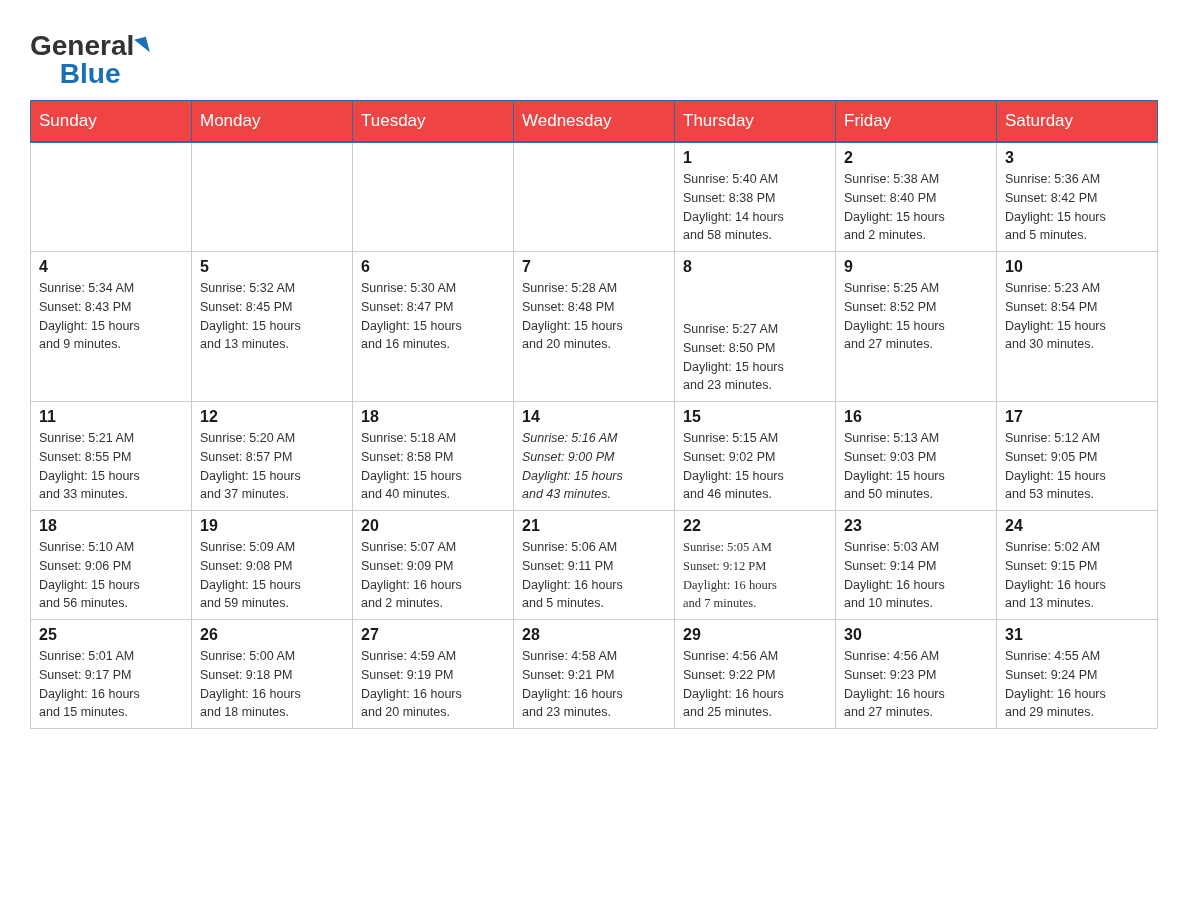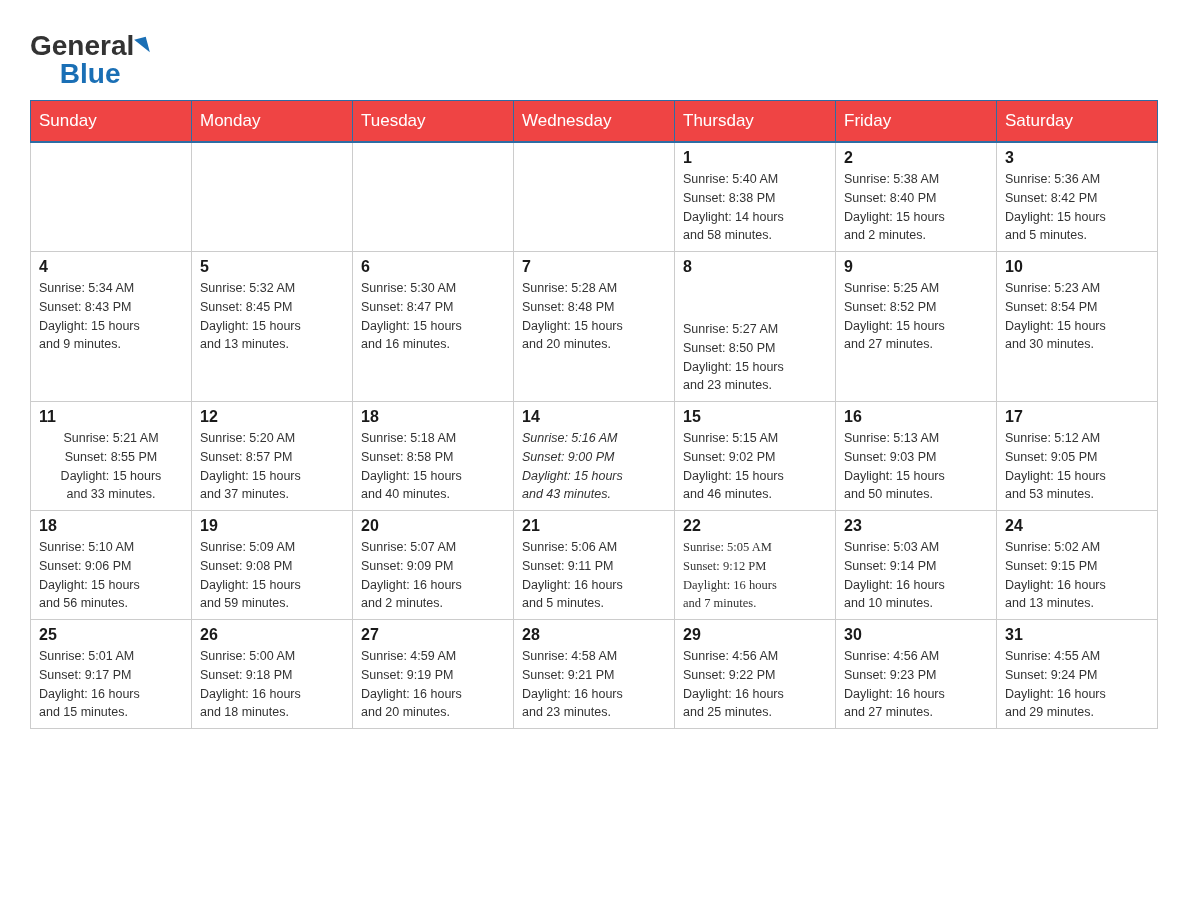--- a/index.html
+++ b/index.html
@@ -212,21 +212,21 @@
           <span class="day-num">10</span>
           <div class="day-info" style="white-space: pre-line;">Sunrise: 5:23 AM
 Sunset: 8:54 PM
 Daylight: 15 hours
 and 30 minutes.</div>
         </td>
       </tr>
       <tr>
         <td>
           <span class="day-num">11</span>
-          <div class="day-info" style="white-space: pre-line; text-align: center;">Sunrise: 5:21 AM
+          <div class="day-info" style="white-space: pre-line;">Sunrise: 5:21 AM
 Sunset: 8:55 PM
 Daylight: 15 hours
 and 33 minutes.</div>
         </td>
         <td>
           <span class="day-num">12</span>
           <div class="day-info" style="white-space: pre-line;">Sunrise: 5:20 AM
 Sunset: 8:57 PM
 Daylight: 15 hours
 and 37 minutes.</div>

